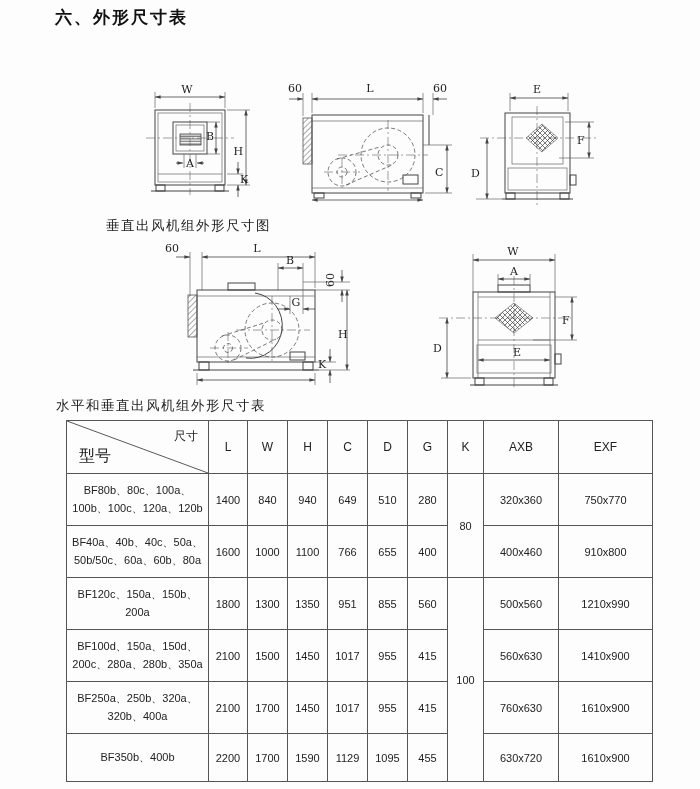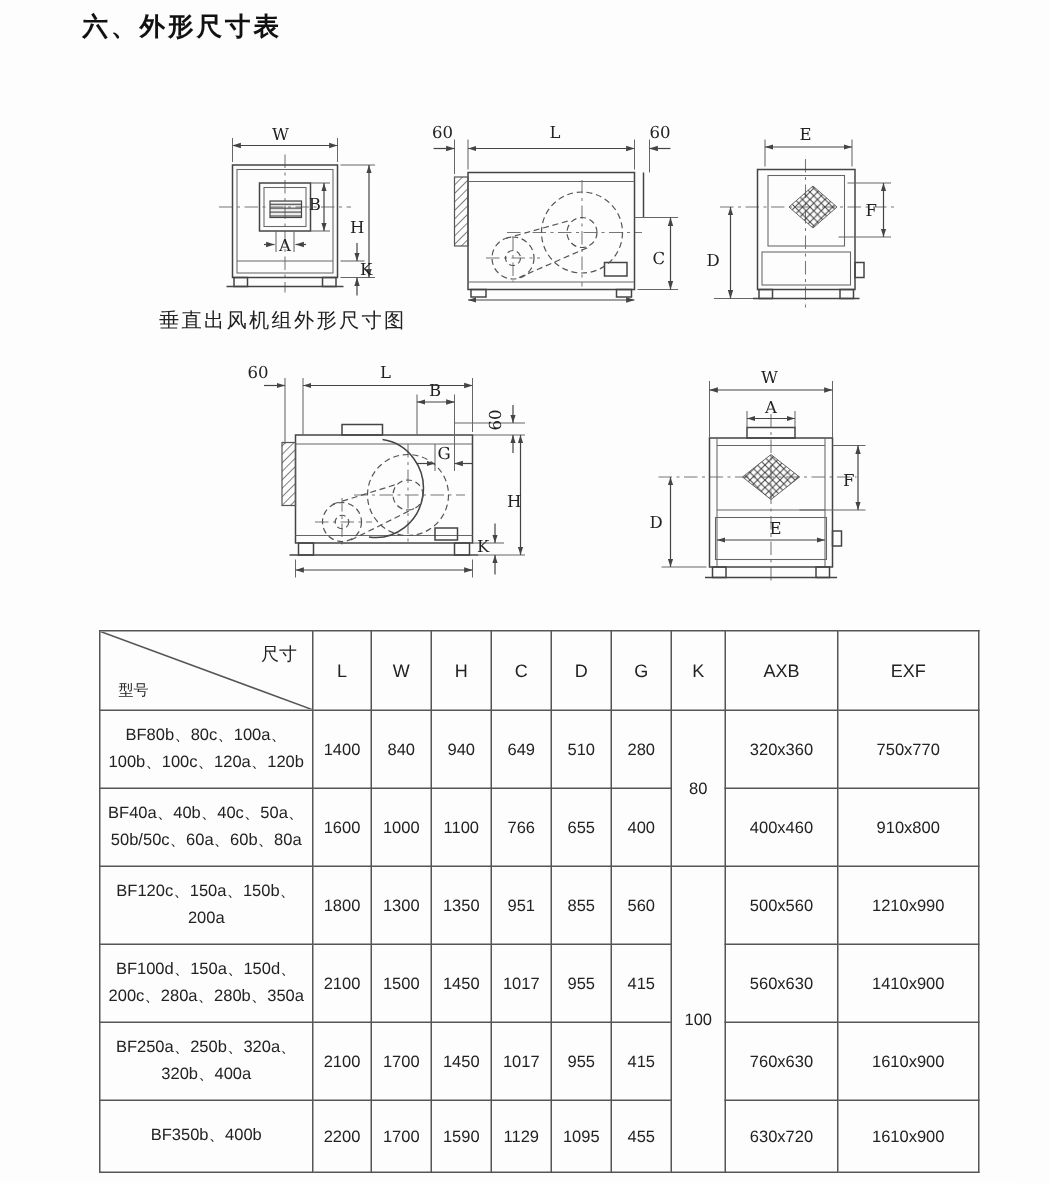--- a/index.html
+++ b/index.html
@@ -20,21 +20,21 @@
   
   #dim-table{position:absolute;left:66px;top:420px;border-collapse:collapse;table-layout:fixed;}
   #dim-table th,#dim-table td{border:1px solid #555;padding:0;text-align:center;
       font-size:11px;color:#222;font-weight:normal;overflow:hidden;}
   #dim-table thead tr{height:53px;}
   #dim-table tbody tr{height:52px;padding-left:44px;}
   #dim-table tbody tr:last-child{height:48px;}
   th.corner{position:relative;}
   th.corner svg{position:absolute;left:0;top:0;width:100%;height:100%;}
   .c-top{position:absolute;right:10px;top:7px;font-size:12px;margin-left:16px;}
-  .c-bot{position:absolute;left:12px;bottom:6px;font-size:10px;}
+  .c-bot{position:absolute;left:12px;bottom:6px;font-size:16px;}
   td.model{text-align:left;padding:2px 4px 2px 9px;font-size:10.5px;line-height:1.55;}
   #dim-table th{font-size:12px;}
 </style>
 </head>
 <body>
 
 <div id="page">
 
   <svg width="0" height="0" style="position:absolute" aria-hidden="true">
     <defs>
@@ -164,21 +164,21 @@
       <line class="tn" x1="105" y1="44" x2="134" y2="44"></line>
       <line class="tn" x1="99" y1="80" x2="134" y2="80"></line>
       <line class="dim" x1="129" y1="44" x2="129" y2="80"></line>
       <text class="dl" x="117" y="66">F</text>
       <line class="tn" x1="16" y1="121" x2="42" y2="121"></line>
       <line class="dim" x1="27" y1="60" x2="27" y2="121"></line>
       <text class="dl" x="11" y="99">D</text>
     </g>
   </svg>
 
-  <div class="abs sec-title" style="left:106px;top:205px">垂直出风机组外形尺寸图</div>
+  <div class="abs sec-title" style="left:106px;top:217px">垂直出风机组外形尺寸图</div>
 
   <svg class="diag" style="left:160px;top:240px" width="200" height="150" viewBox="0 0 200 150">
     <g>
       <line class="cl" x1="76" y1="90" x2="150" y2="90"></line>
       <line class="cl" x1="112" y1="56" x2="112" y2="124"></line>
       <line class="cl" x1="50" y1="108" x2="88" y2="108"></line>
       <line class="cl" x1="68" y1="92" x2="68" y2="124"></line>
     </g>
     <g>
       <rect class="ln" x="37" y="50" width="118" height="72"></rect>
@@ -267,20 +267,21 @@
       <line class="dim" x1="147" y1="57" x2="147" y2="100"></line>
       <text class="dl" x="137" y="84">F</text>
       <line class="tn" x1="16" y1="138" x2="46" y2="138"></line>
       <line class="dim" x1="22" y1="78" x2="22" y2="138"></line>
       <text class="dl" x="8" y="112">D</text>
       <line class="dim" x1="53" y1="120" x2="125" y2="120"></line>
       <text class="dl" x="92" y="116" text-anchor="middle">E</text>
     </g>
   </svg>
 
+  <div class="abs sec-title" style="left:56px;top:397px">水平和垂直出风机组外形尺寸表</div>
 
   <table id="dim-table">
     <colgroup>
       <col style="width:142px">
         <col style="width:39px">
         <col style="width:40px">
         <col style="width:40px">
       <col style="width:40px">
         <col style="width:40px">
         <col style="width:40px">

